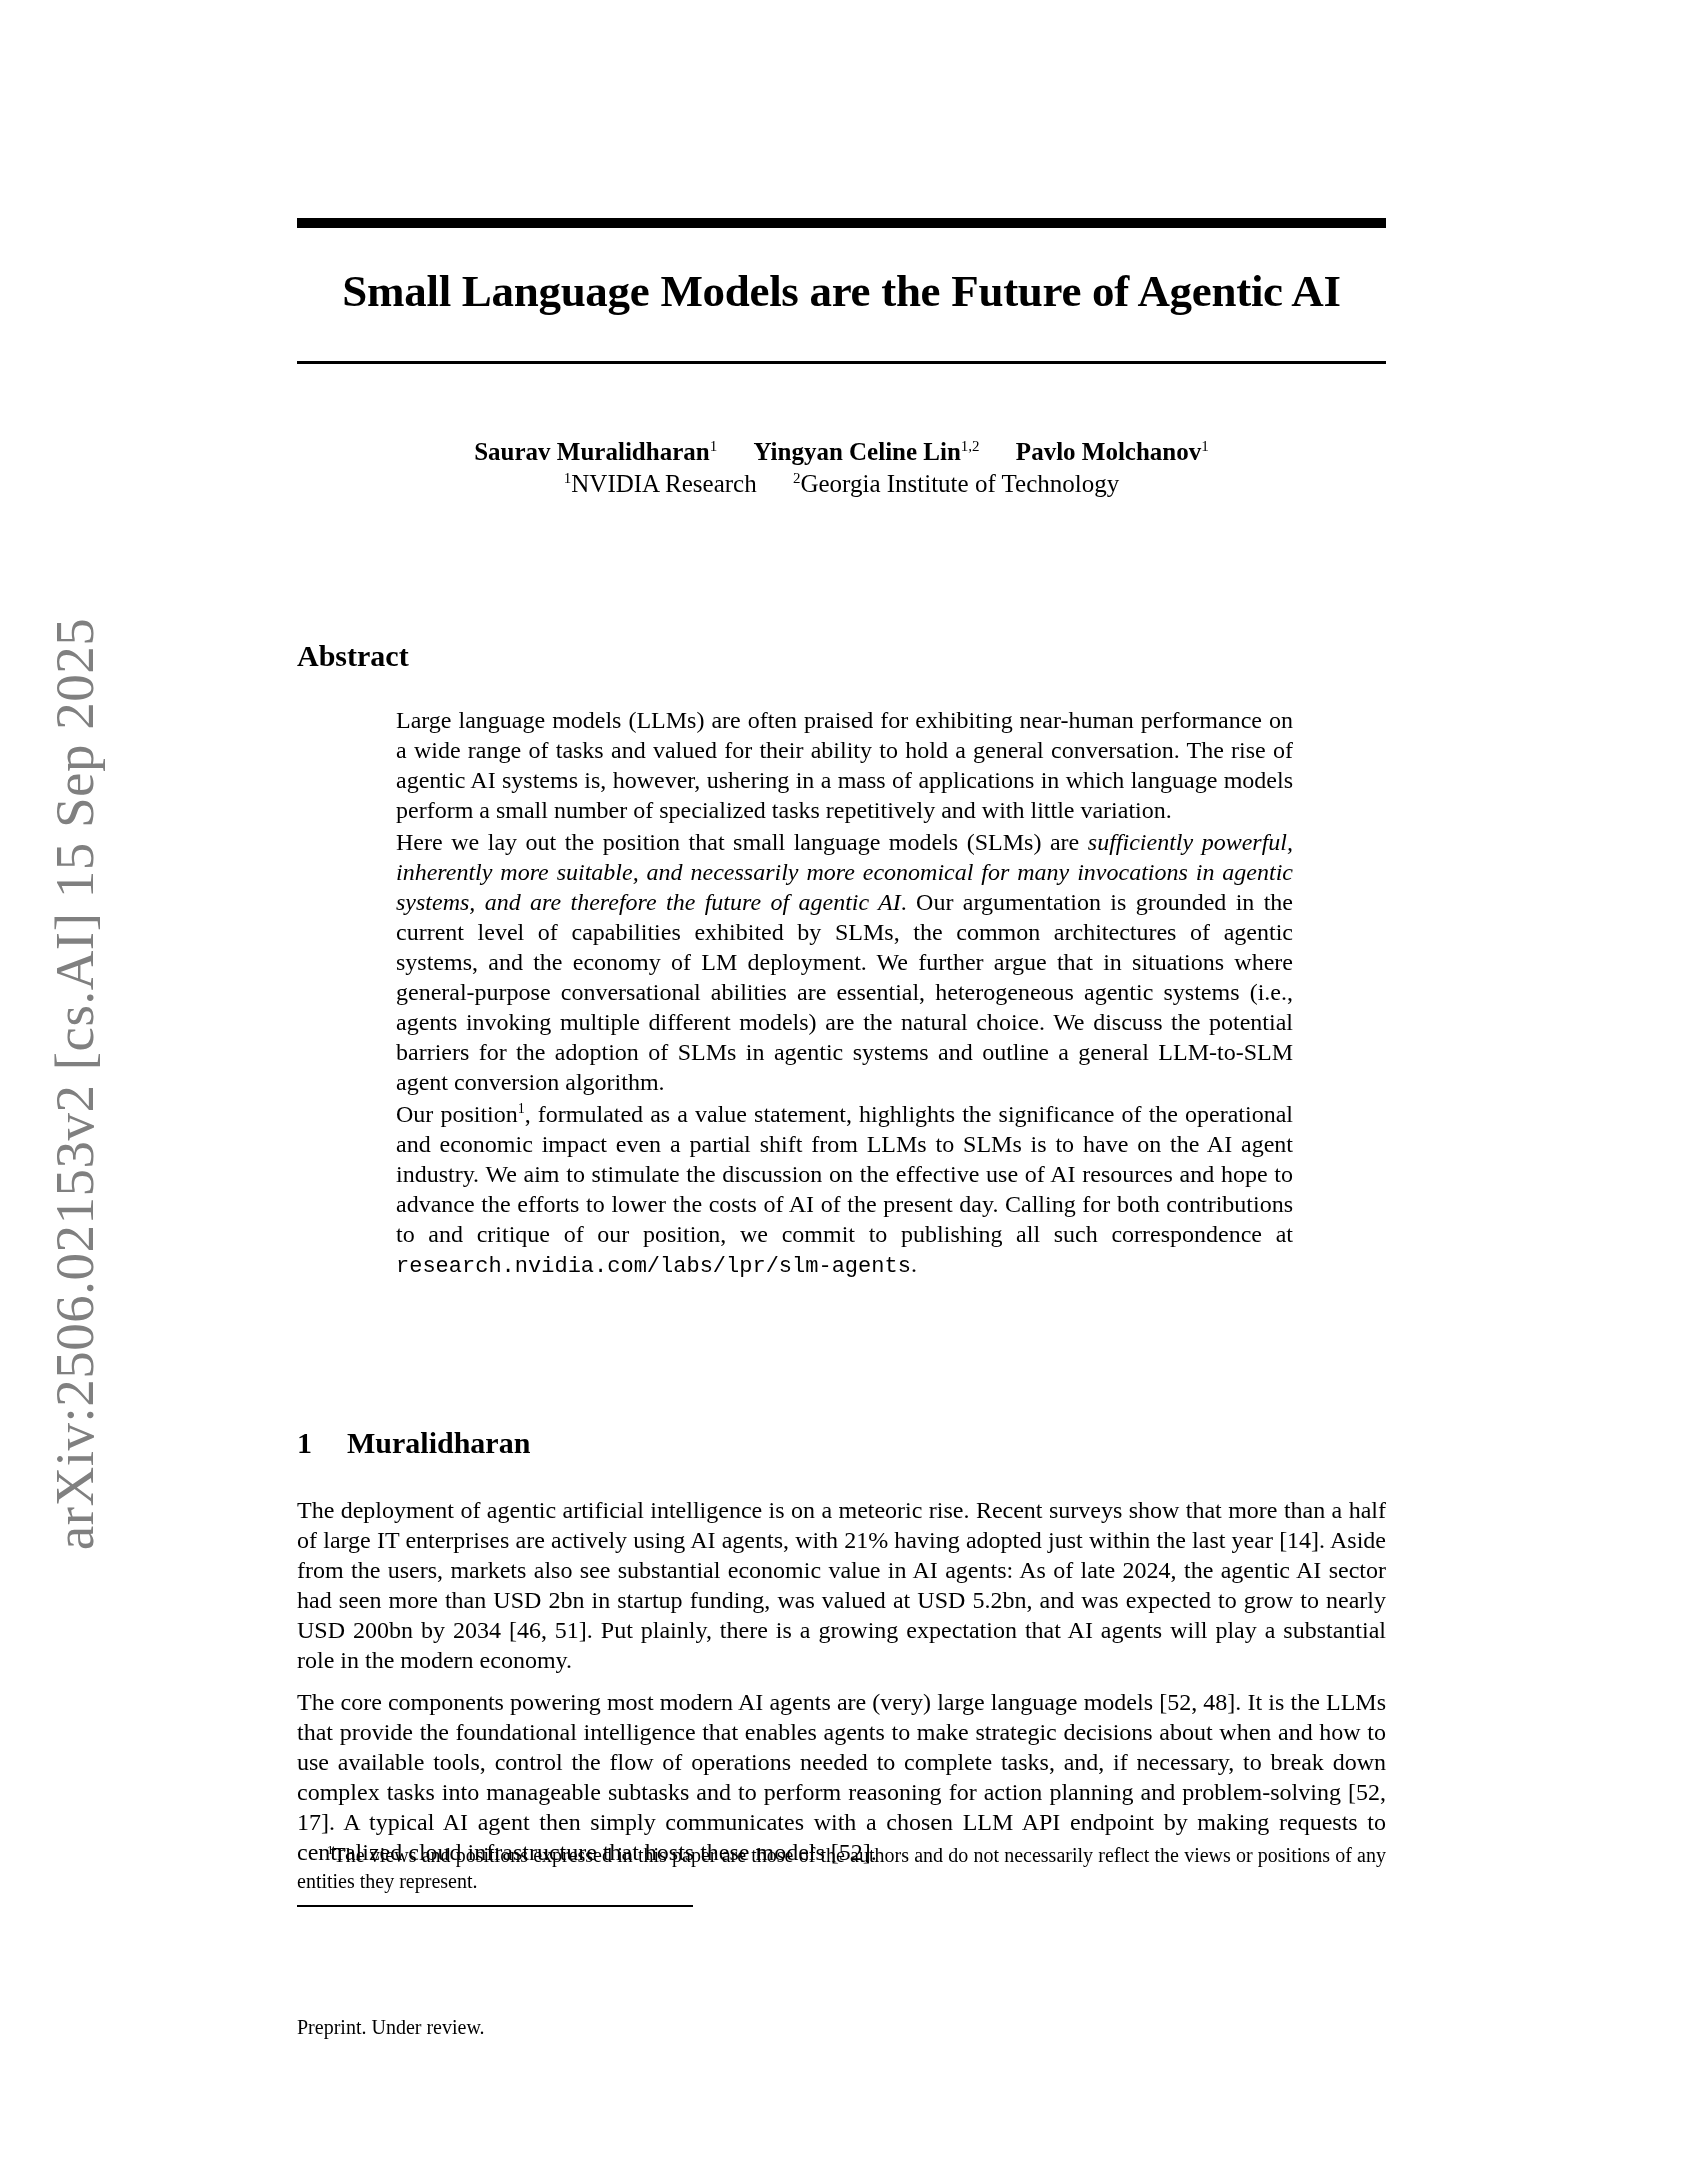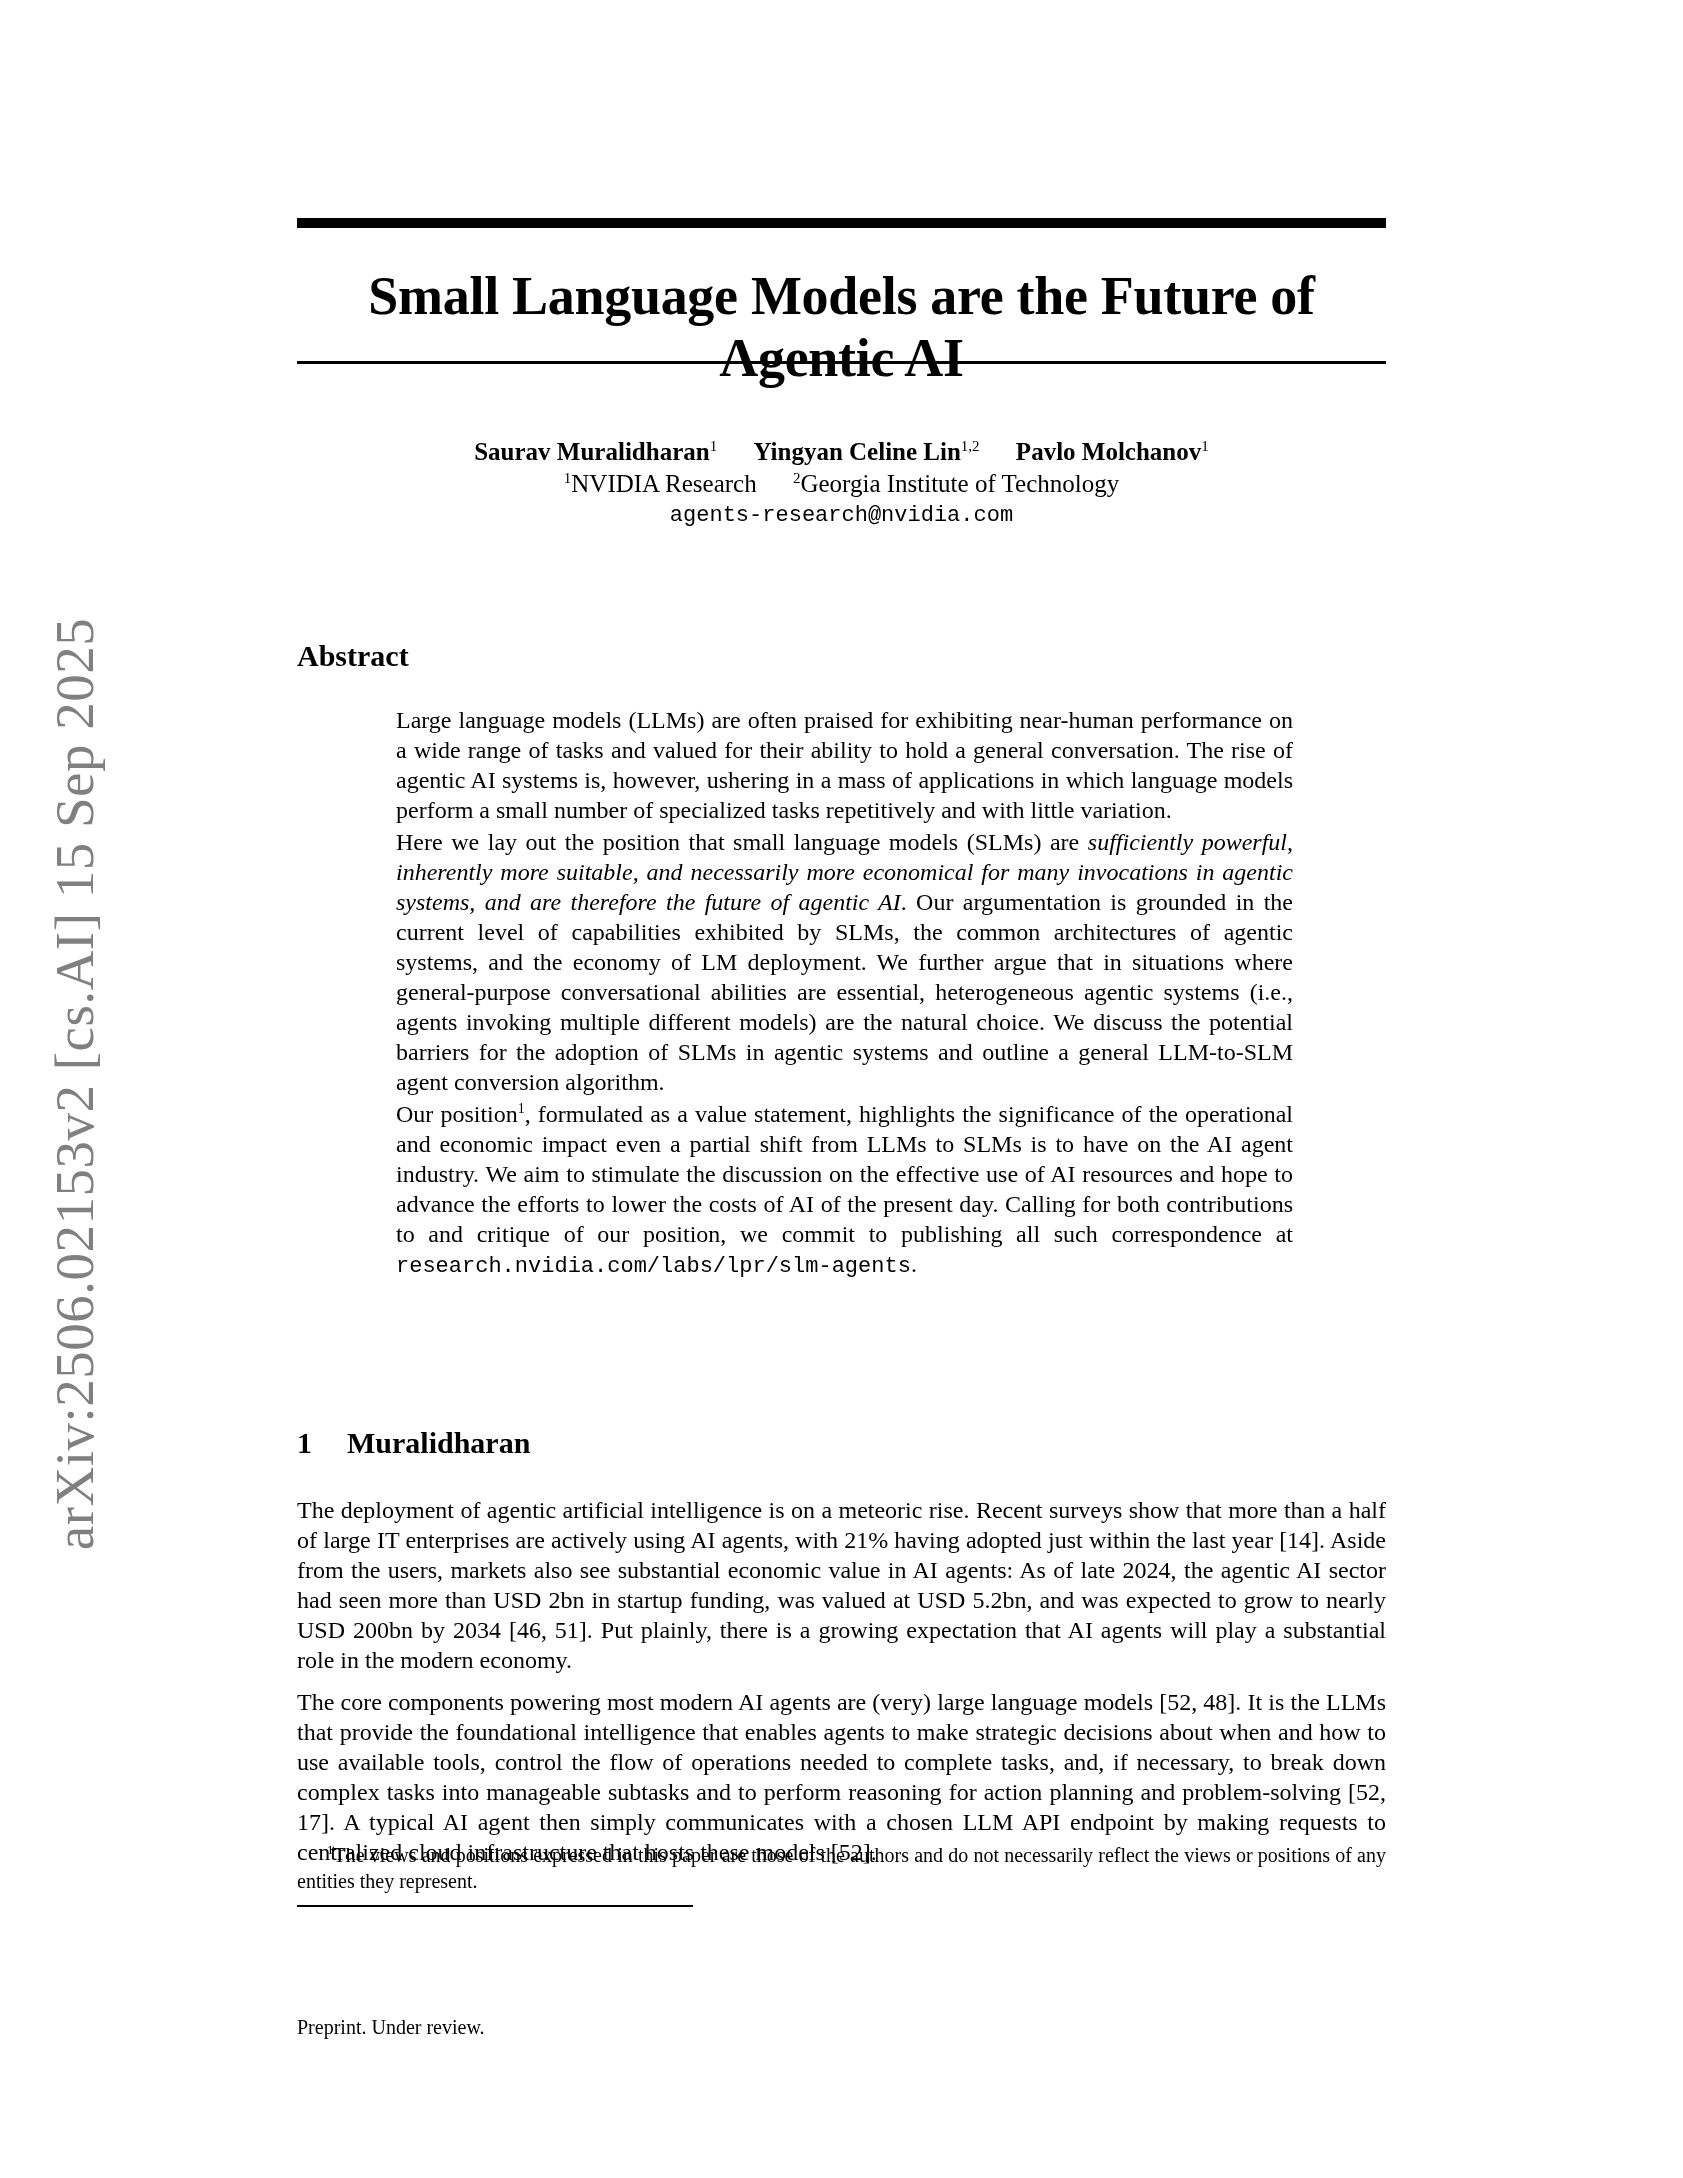--- a/index.html
+++ b/index.html
@@ -2,21 +2,21 @@
 <html><head>
 <meta charset="utf-8">
 <style>
   html, body { margin: 0; padding: 0; background: #ffffff; }
   body { width: 1683px; height: 2178px; position: relative; overflow: hidden;
          font-family: "Liberation Serif", "DejaVu Serif", serif; color: #000; }
   .abs { position: absolute; }
   .rule-top { left: 297px; top: 218px; width: 1089px; height: 10px; background: #000; }
   .rule-bot { left: 297px; top: 361px; width: 1089px; height: 3px; background: #000; }
   .title { left: 297px; top: 265px; width: 1089px; text-align: center;
-           font-size: 54px; font-weight: bold; letter-spacing: -0.3px; }
+           font-size: 45px; font-weight: bold; letter-spacing: -0.3px; }
   .authors { left: 297px; top: 436px; width: 1089px; text-align: center;
              font-size: 25px; line-height: 32px; }
   .authors .row b { font-weight: bold; }
   .authors .gap { display: inline-block; width: 30px; }
   .authors sup { font-size: 15px; vertical-align: 9px; line-height: 0; font-weight: normal; }
   .email { font-family: "Liberation Mono", "DejaVu Sans Mono", monospace; font-size: 22px; }
   .arxiv { left: 74px; top: 1084px; transform: translate(-50%, -50%) rotate(-90deg);
            white-space: nowrap; font-size: 55px; color: #808080; letter-spacing: 0.5px; }
   .abstract-head { left: 297px; top: 639px; width: 1089px; 
                    font-size: 30px; font-weight: bold; }
@@ -50,21 +50,20 @@
 <div class="abs authors">
   <div class="row">
     <b>Saurav Muralidharan</b><sup>1</sup><span class="gap"></span>
     <b>Yingyan Celine Lin</b><sup>1,2</sup><span class="gap"></span>
     <b>Pavlo Molchanov</b><sup>1</sup>
   </div>
   <div class="row">
     <sup>1</sup><span>NVIDIA Research</span><span class="gap"></span>
     <sup>2</sup><span>Georgia Institute of Technology</span>
   </div>
-  <div class="row email">agents-research@nvidia.com</div>
 </div>
 
 <h2 class="abs abstract-head" style="margin:0">Abstract</h2>
 
 <div class="abs abstract">
   <p>Large language models (LLMs) are often praised for exhibiting near-human performance on a wide range of tasks and valued for their ability to hold a general conversation. The rise of agentic AI systems is, however, ushering in a mass of applications in which language models perform a small number of specialized tasks repetitively and with little variation.</p>
   <p><span>Here we lay out the position that small language models (SLMs) are </span><i>sufficiently powerful, inherently more suitable, and necessarily more economical for many invocations in agentic systems, and are therefore the future of agentic AI</i><span>. Our argumentation is grounded in the current level of capabilities exhibited by SLMs, the common architectures of agentic systems, and the economy of LM deployment. We further argue that in situations where general-purpose conversational abilities are essential, heterogeneous agentic systems (i.e., agents invoking multiple different models) are the natural choice. We discuss the potential barriers for the adoption of SLMs in agentic systems and outline a general LLM-to-SLM agent conversion algorithm.</span></p>
   <p><span>Our position</span><span class="sup">1</span><span>, formulated as a value statement, highlights the significance of the operational and economic impact even a partial shift from LLMs to SLMs is to have on the AI agent industry.  We aim to stimulate the discussion on the effective use of AI resources and hope to advance the efforts to lower the costs of AI of the present day.  Calling for both contributions to and critique of our position, we commit to publishing all such correspondence at </span><span class="mono">research.nvidia.com/labs/lpr/slm-agents</span><span>.</span></p>
 </div>
 

